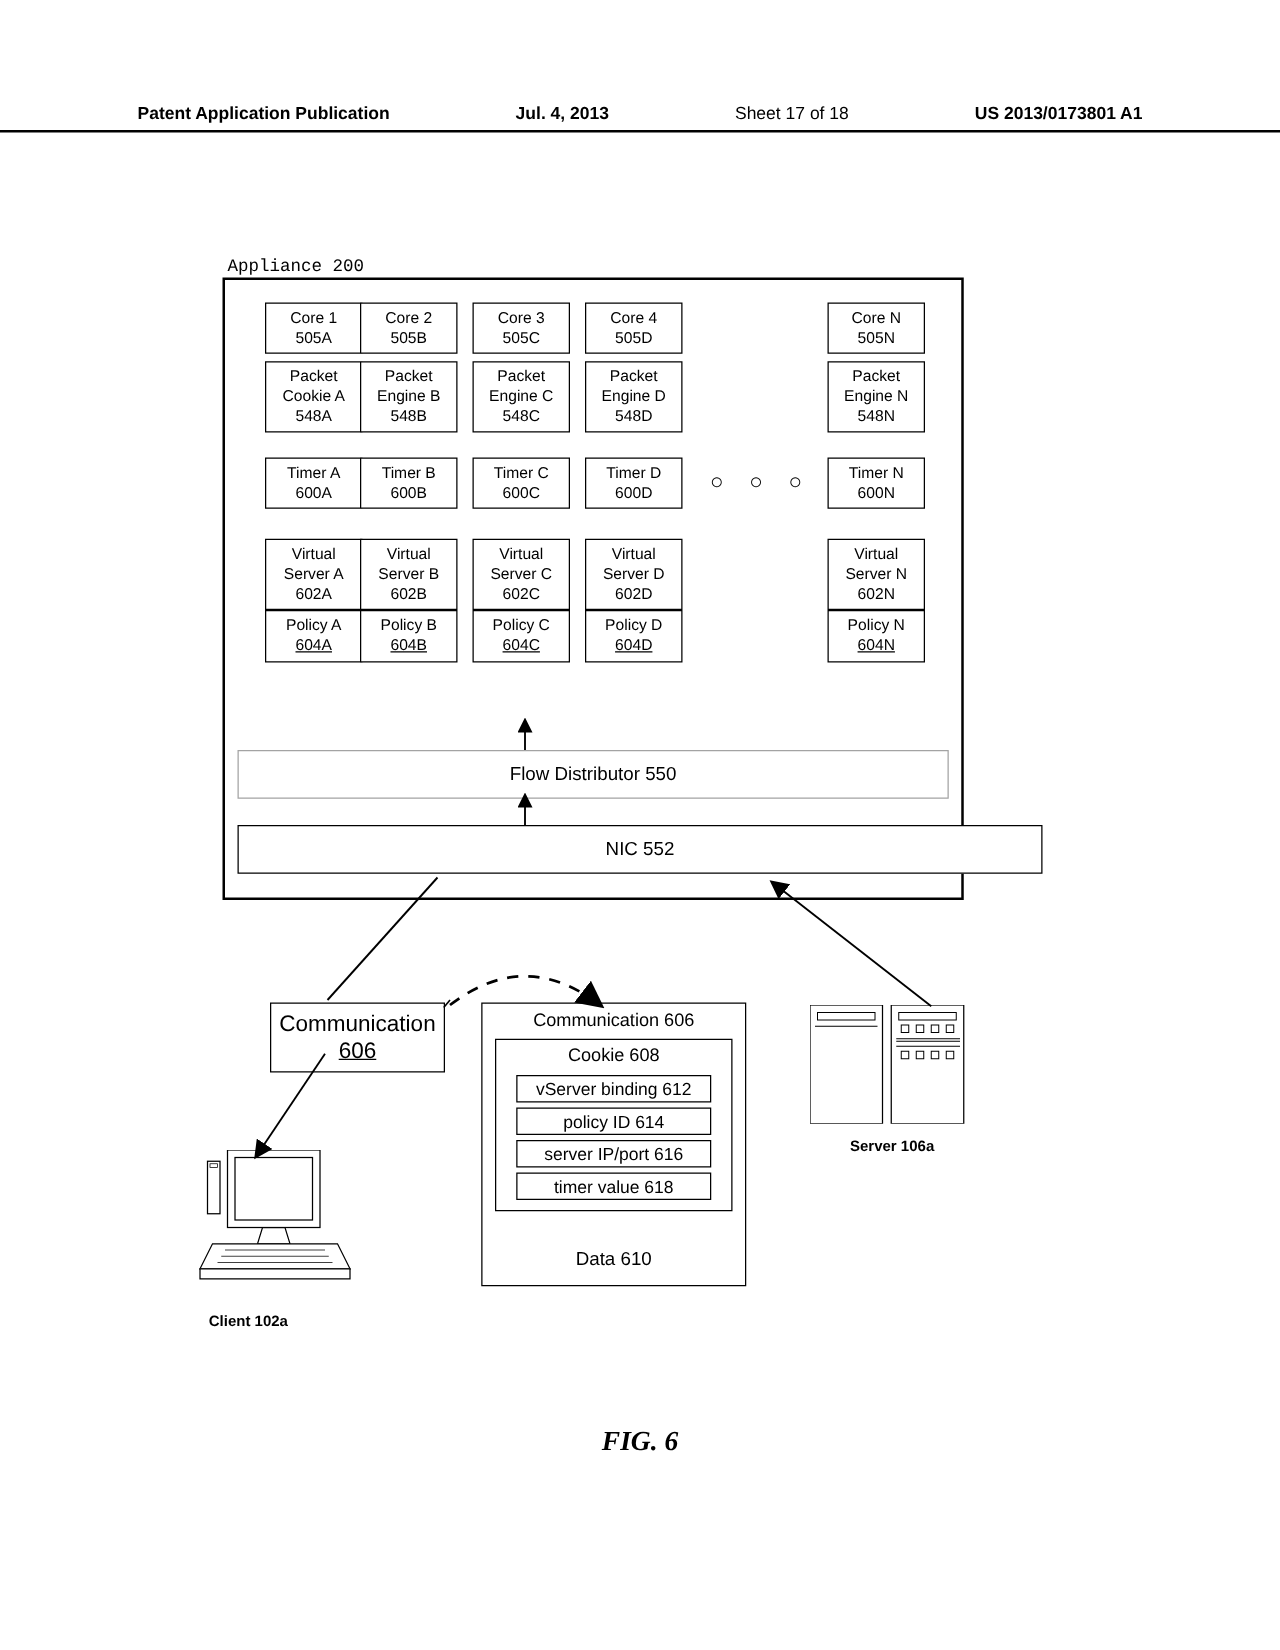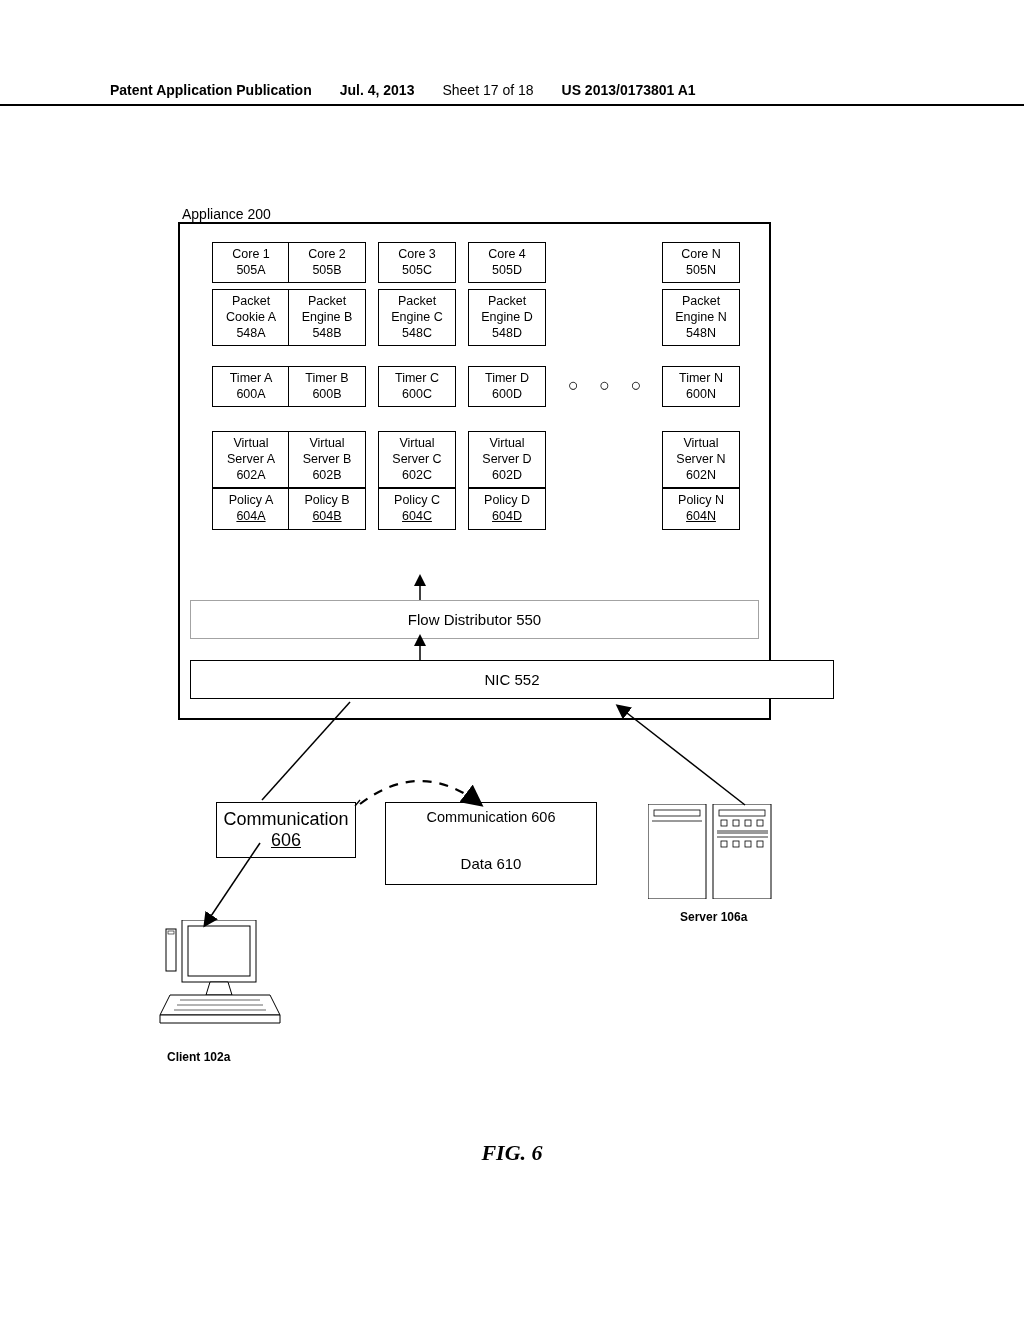--- a/index.html
+++ b/index.html
@@ -8,33 +8,35 @@
     background: #fff;
     width: 1024px;
     height: 1320px;
     position: relative;
   }
   .header {
     position: absolute;
     top: 82px;
     left: 0; right: 0;
     display: flex;
+    justify-content: space-between;
     font-size: 14px;
     padding: 0 110px;
     border-bottom: 2px solid #000;
     padding-bottom: 6px;
     gap: 28px;
   }
   .header .bold { font-weight: bold; }
 
   .appliance-label {
     position: absolute;
     top: 206px;
     left: 182px;
     font-size: 14px;
+    font-family: Liberation Mono, monospace;
   }
   .appliance-box {
     position: absolute;
     top: 222px;
     left: 178px;
     width: 593px;
     height: 498px;
     border: 2px solid #000;
   }
 
@@ -229,20 +231,27 @@
   <line x1="10" y1="22" x2="10" y2="2" stroke="#000" stroke-width="1.5" marker-end="url(#ah1)"></line>
 </svg>
 
 <div class="comm1">
   <span>Communication</span><br>
   <span class="uline">606</span>
 </div>
 
 <div class="comm2">
   <div>Communication 606</div>
+  <div class="cookie-box">
+    <div style="padding:3px 0">Cookie 608</div>
+    <div class="innerbox">vServer binding 612</div>
+    <div class="innerbox">policy ID 614</div>
+    <div class="innerbox">server IP/port 616</div>
+    <div class="innerbox" style="margin-bottom:6px">timer value 618</div>
+  </div>
   <div class="data-lbl">Data 610</div>
 </div>
 
 <svg class="client" viewBox="0 0 140 120">
   <rect x="32" y="0" width="74" height="62" fill="#fff" stroke="#000"></rect>
   <rect x="38" y="6" width="62" height="50" fill="#fff" stroke="#000"></rect>
   <rect x="16" y="9" width="10" height="42" fill="#fff" stroke="#000"></rect>
   <rect x="18" y="11" width="6" height="3" fill="#fff" stroke="#000" stroke-width="0.6"></rect>
   <path d="M60 62 L78 62 L82 75 L56 75 Z" fill="#fff" stroke="#000"></path>
   <path d="M10 95 L130 95 L120 75 L20 75 Z" fill="#fff" stroke="#000"></path>

